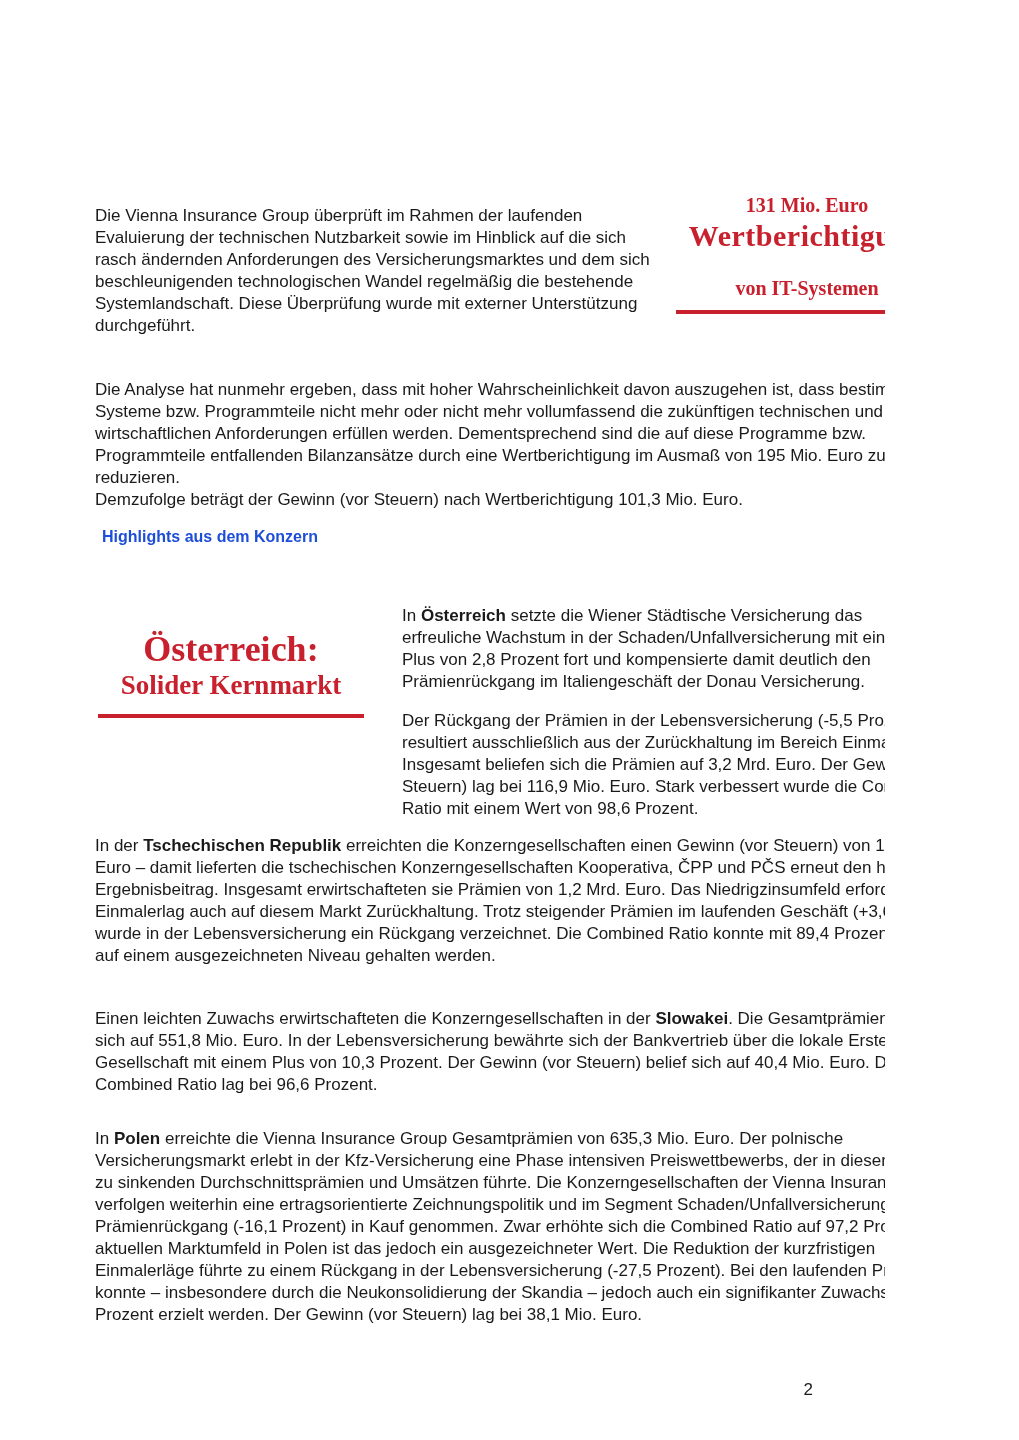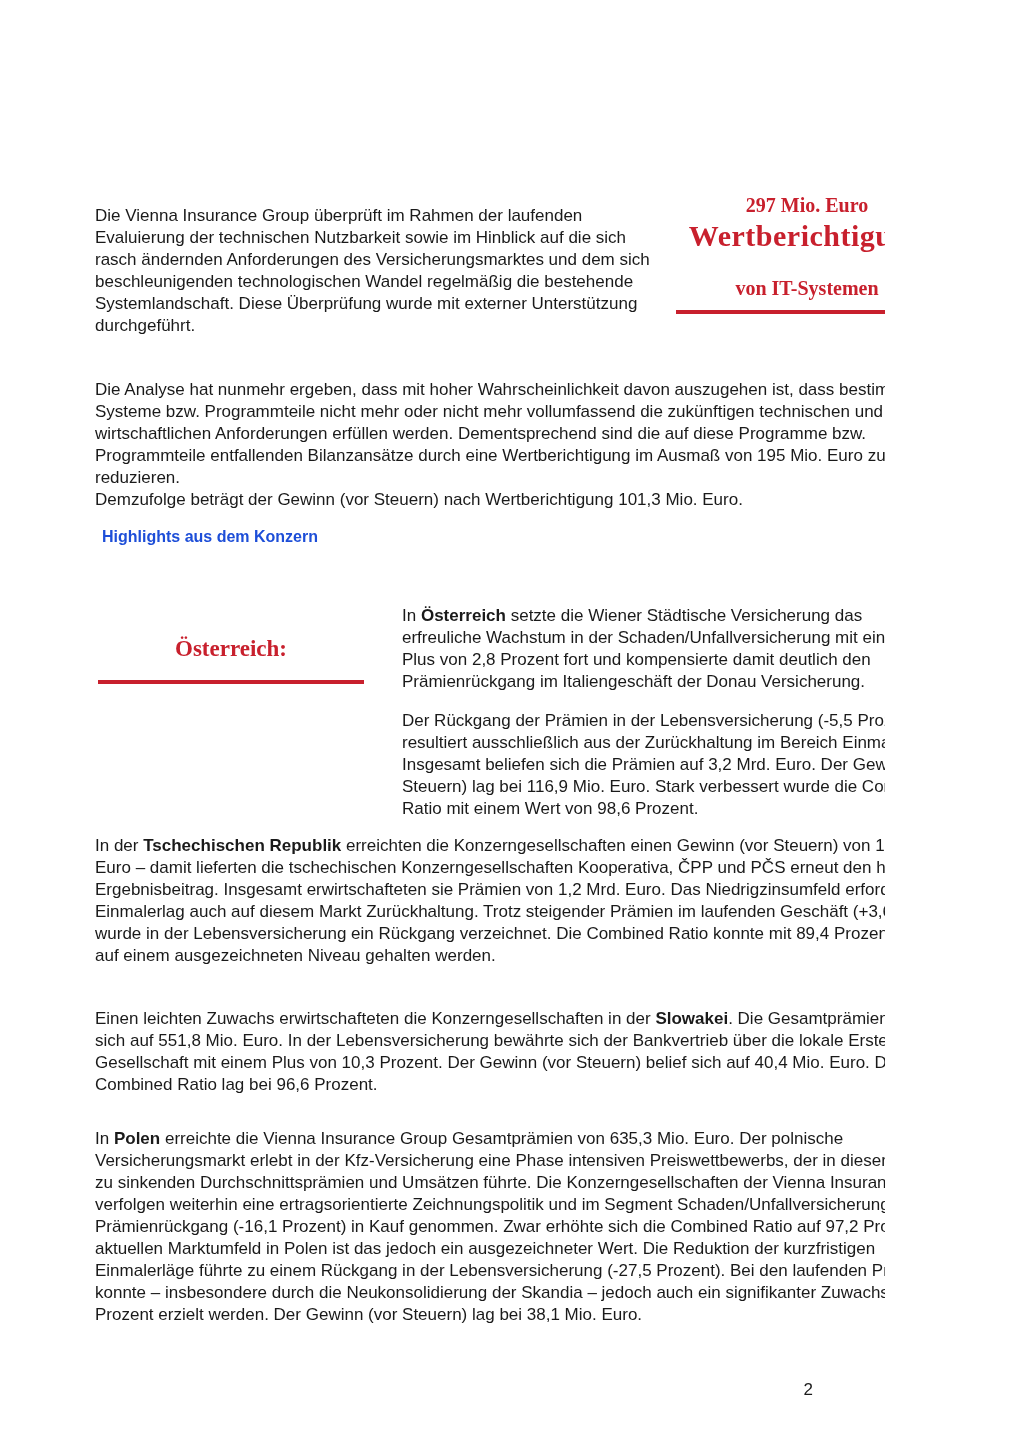--- a/index.html
+++ b/index.html
@@ -43,21 +43,21 @@
 
   .section-heading {
     top: 528px; left: 102px;
     font-size: 16px;
     font-weight: bold;
     color: #1d4ed8;
   }
 
   
   .callout-left { top: 630px; left: 98px; width: 266px; padding-bottom: 12px; }
-  .callout-left .callout-line1 { font-size: 23px; line-height: 38px; }
+  .callout-left .callout-line1 { font-size: 36px; line-height: 38px; }
   .callout-left .callout-line2 { font-size: 27px; line-height: 34px; }
 
   .austria-col { top: 588px; left: 385px; width: 578px; }
   .austria-col .para + .para { margin-top: 14px; }
 
   .czech-p   { top: 835px;  left: 95px; width: 872px; }
   .slovakia-p{ top: 1008px; left: 95px; width: 872px; }
   .poland-p  { top: 1128px; left: 95px; width: 880px; }
 
   .page-number {
@@ -69,33 +69,34 @@
   b, .b { font-weight: bold; }
 </style>
 </head>
 <body>
 
 <div class="page">
 
   <p class="abs body-text intro-p1">Die Vienna Insurance Group überprüft im Rahmen der laufenden Evaluierung der technischen Nutzbarkeit sowie im Hinblick auf die sich rasch ändernden Anforderungen des Versicherungsmarktes und dem sich beschleunigenden technologischen Wandel regelmäßig die bestehende Systemlandschaft. Diese Überprüfung wurde mit externer Unterstützung durchgeführt.</p>
 
   <div class="abs callout callout-right">
-    <div class="callout-top">297 Mio. Euro</div>
+    <div class="callout-top">131 Mio. Euro</div>
     <div class="callout-title">Wertberichtigung</div>
     <div class="callout-sub">von IT-Systemen</div>
   </div>
 
   <p class="abs body-text intro-p2">Die Analyse hat nunmehr ergeben, dass mit hoher Wahrscheinlichkeit davon auszugehen ist, dass bestimmte IT-Systeme bzw. Programmteile nicht mehr oder nicht mehr vollumfassend die zukünftigen technischen und wirtschaftlichen Anforderungen erfüllen werden. Dementsprechend sind die auf diese Programme bzw. Programmteile entfallenden Bilanzansätze durch eine Wertberichtigung im Ausmaß von 195 Mio. Euro zu reduzieren.</p>
 
   <p class="abs body-text intro-p3">Demzufolge beträgt der Gewinn (vor Steuern) nach Wertberichtigung 101,3 Mio. Euro.</p>
 
   <h2 class="abs section-heading" style="margin:0;">Highlights aus dem Konzern</h2>
 
   <div class="abs callout callout-left">
     <div class="callout-line1">Österreich:</div>
+    <div class="callout-line2">Solider Kernmarkt</div>
   </div>
 
   <div class="abs body-text austria-col">
     <p class="para" style="margin:17px;"><span>In </span><b>Österreich</b><span> setzte die Wiener Städtische Versicherung das erfreuliche Wachstum in der Schaden/Unfallversicherung mit einem Plus von 2,8 Prozent fort und kompensierte damit deutlich den Prämienrückgang im Italiengeschäft der Donau Versicherung.</span></p>
     <p class="para" style="margin:17px;">Der Rückgang der Prämien in der Lebensversicherung (-5,5 Prozent) resultiert ausschließlich aus der Zurückhaltung im Bereich Einmalerlag. Insgesamt beliefen sich die Prämien auf 3,2 Mrd. Euro. Der Gewinn (vor Steuern) lag bei 116,9 Mio. Euro. Stark verbessert wurde die Combined Ratio mit einem Wert von 98,6 Prozent.</p>
   </div>
 
   <p class="abs body-text czech-p" style="margin:0;"><span>In der </span><b>Tschechischen Republik</b><span> erreichten die Konzerngesellschaften einen Gewinn (vor Steuern) von 125,9 Mio. Euro – damit lieferten die tschechischen Konzerngesellschaften Kooperativa, ČPP und PČS erneut den höchsten Ergebnisbeitrag. Insgesamt erwirtschafteten sie Prämien von 1,2 Mrd. Euro. Das Niedrigzinsumfeld erforderte im Einmalerlag auch auf diesem Markt Zurückhaltung. Trotz steigender Prämien im laufenden Geschäft (+3,6 Prozent) wurde in der Lebensversicherung ein Rückgang verzeichnet. Die Combined Ratio konnte mit 89,4 Prozent weiter auf einem ausgezeichneten Niveau gehalten werden.</span></p>
 
   <p class="abs body-text slovakia-p" style="margin:0;"><span>Einen leichten Zuwachs erwirtschafteten die Konzerngesellschaften in der </span><b>Slowakei</b><span>. Die Gesamtprämien beliefen sich auf 551,8 Mio. Euro. In der Lebensversicherung bewährte sich der Bankvertrieb über die lokale Erste Group-Gesellschaft mit einem Plus von 10,3 Prozent. Der Gewinn (vor Steuern) belief sich auf 40,4 Mio. Euro. Die Combined Ratio lag bei 96,6 Prozent.</span></p>

